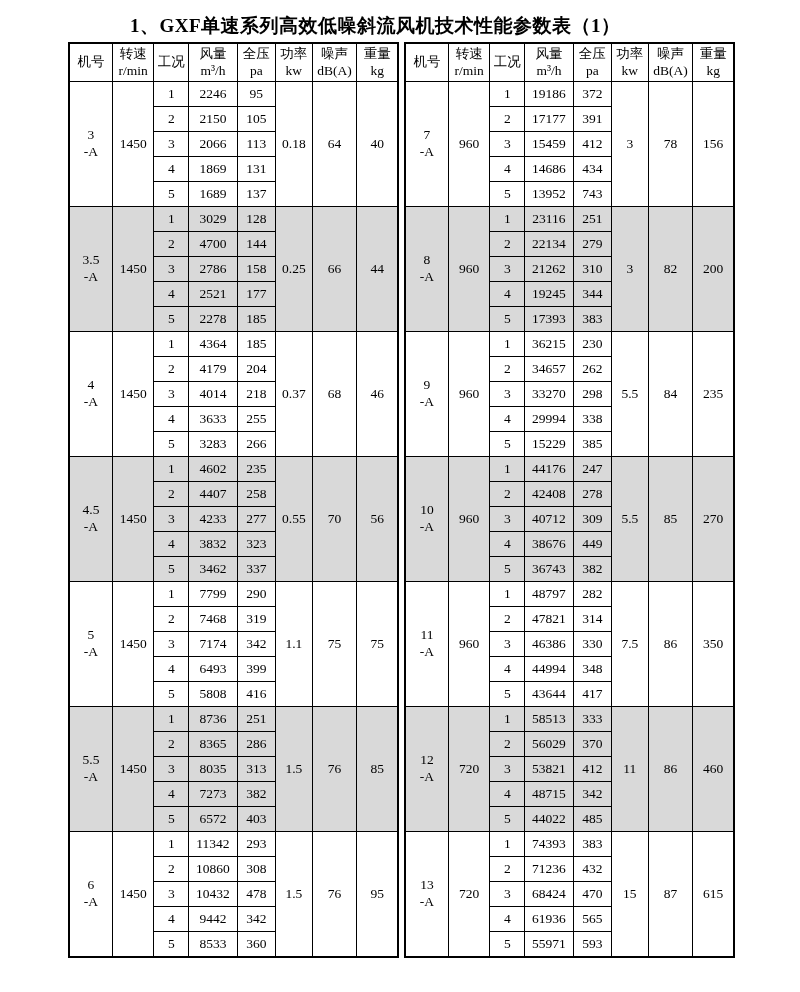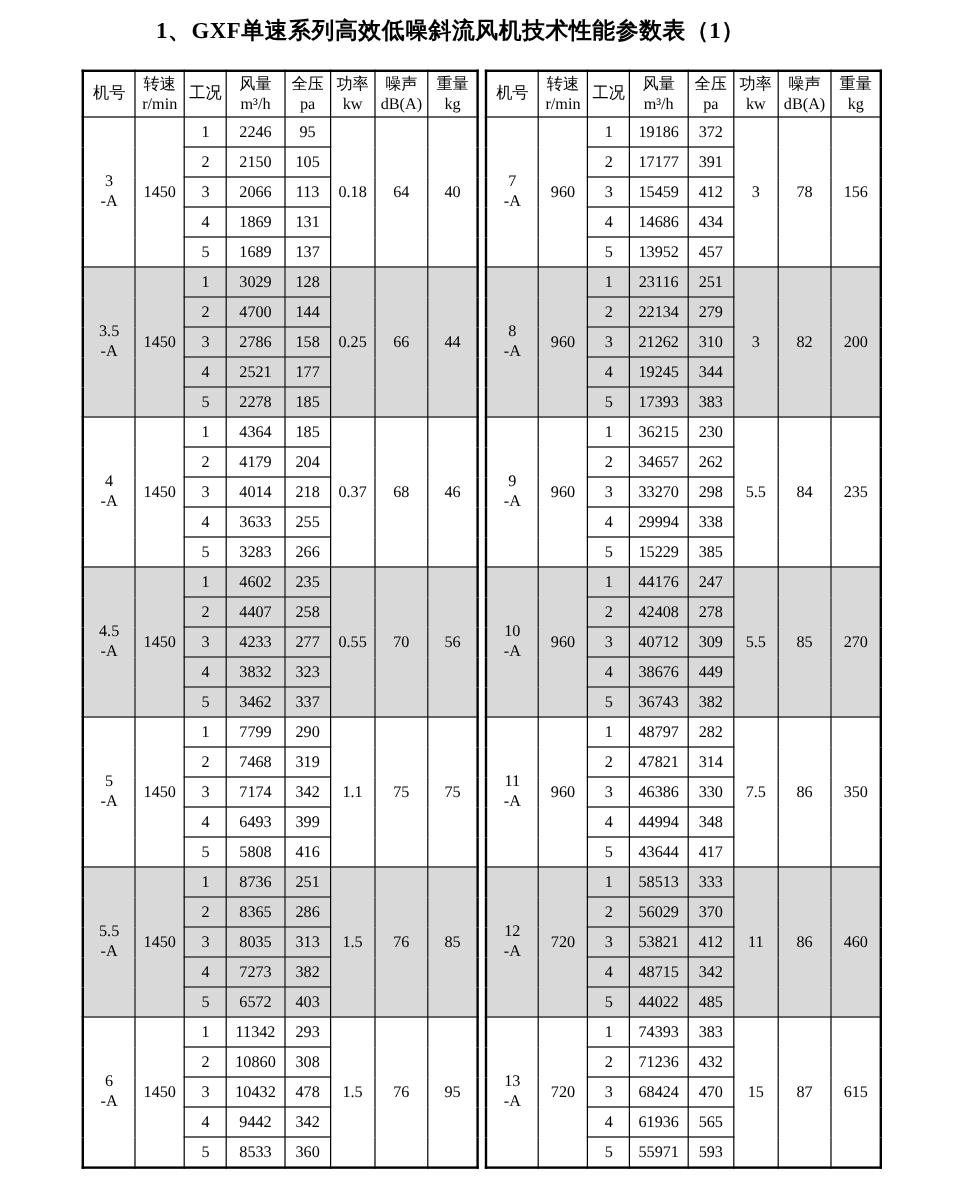--- a/index.html
+++ b/index.html
@@ -11,21 +11,21 @@
     overflow: hidden;
   }
   .page { padding-top: 13px; }
   .title-main {
     margin: 0 0 5px 80px;
     font-size: 18px;
     font-weight: bold;
     letter-spacing: 0.5px;
   }
   .title-sub {
-    margin: 0 0 19px 130px;
+    margin: 0 0 3px 130px;
     font-size: 19px;
     font-weight: bold;
     letter-spacing: 0.5px;
   }
   .tables {
     display: flex;
     margin-left: 68px;
     gap: 5px;
   }
   table.fan-table {
@@ -365,21 +365,21 @@
             <td>412</td>
           </tr>
           <tr>
             <td>4</td>
             <td>14686</td>
             <td>434</td>
           </tr>
           <tr>
             <td>5</td>
             <td>13952</td>
-            <td>457</td>
+            <td>743</td>
           </tr>
           <tr class="shaded">
             <td rowspan="5" class="machine">8
 -A</td>
             <td rowspan="5">960</td>
             <td>1</td>
             <td>23116</td>
             <td>251</td>
             <td rowspan="5">3</td>
             <td rowspan="5">82</td>

